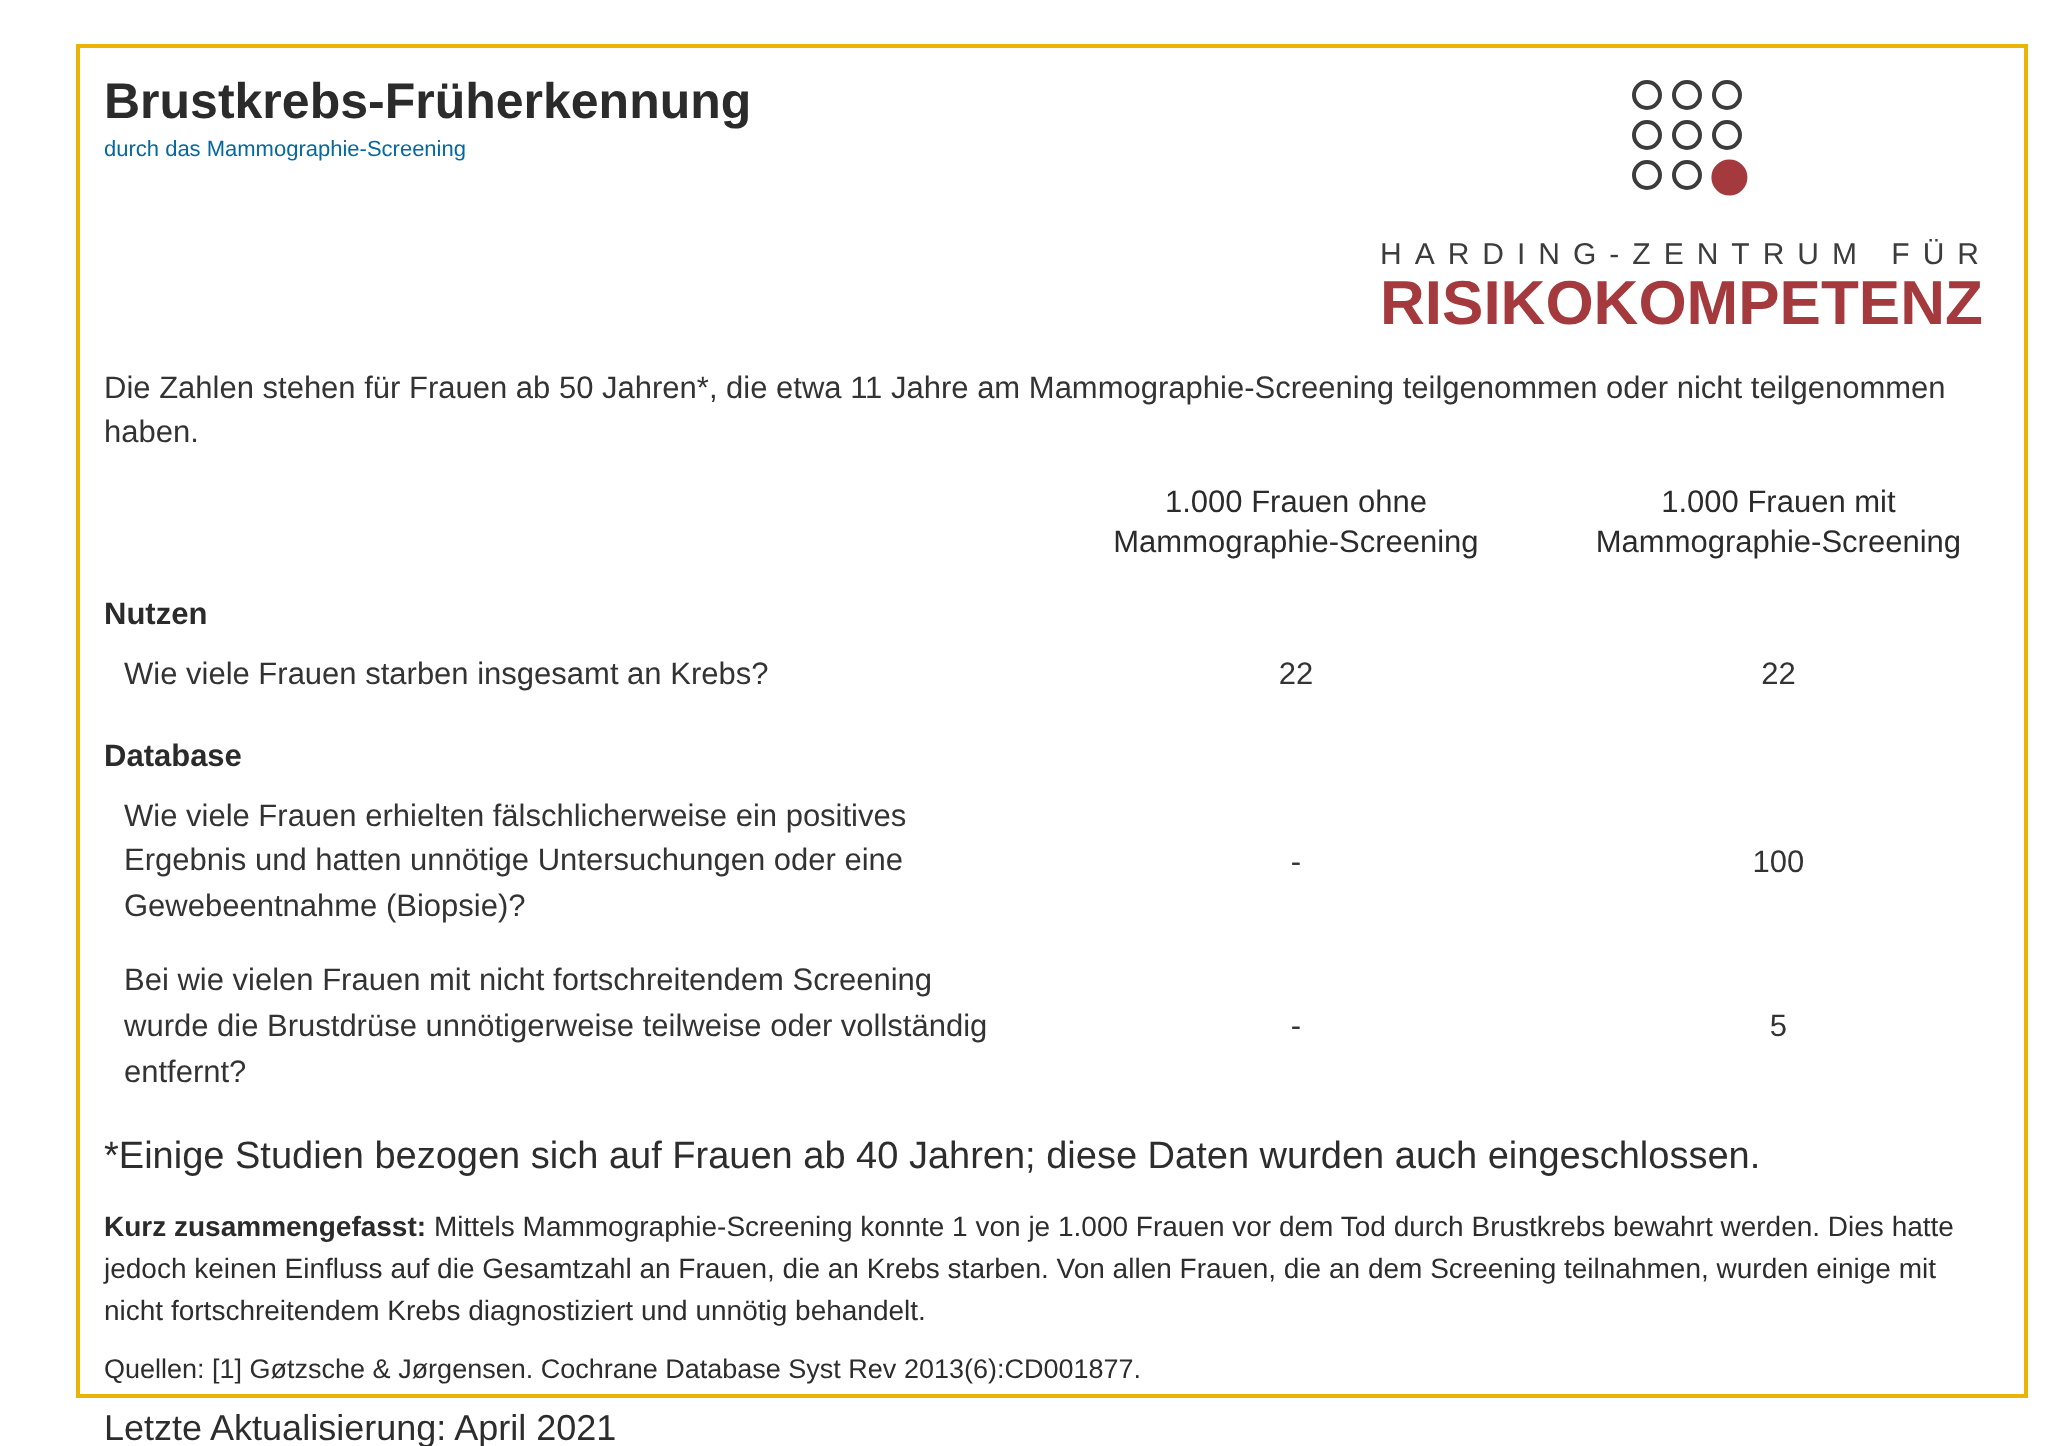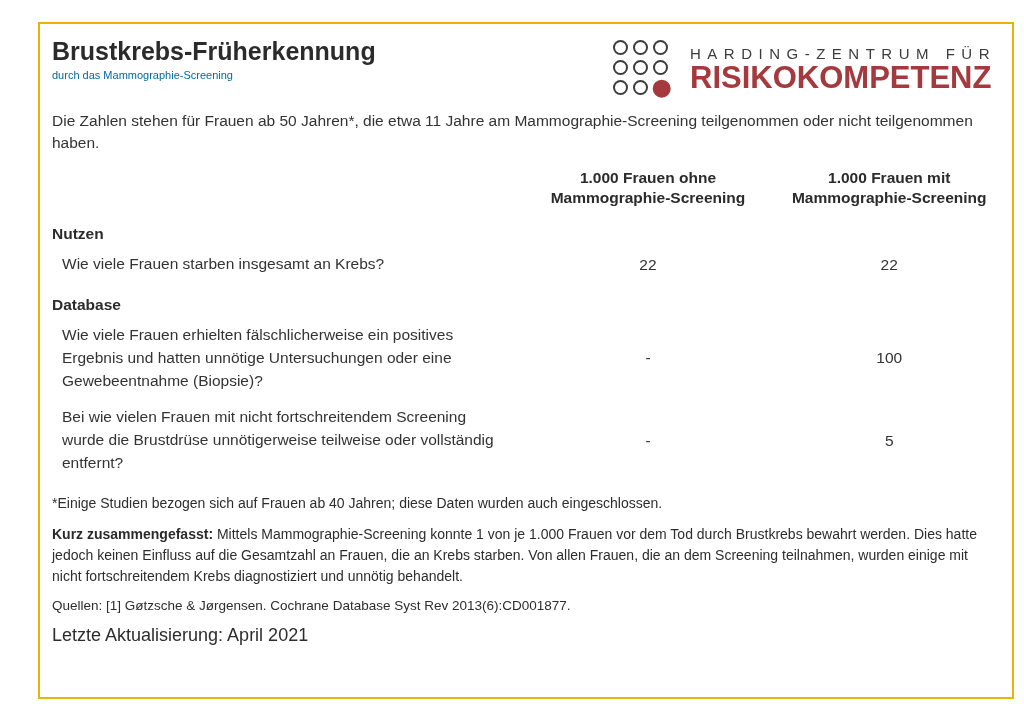--- a/index.html
+++ b/index.html
@@ -17,21 +17,21 @@
     background: #fff;
     padding: 10px 14px 8px 12px;
     margin-left: 16px;
   }
 
   
   .header-row { display: flex; justify-content: space-between; align-items: flex-start; }
   .page-title { font-size: 25px; font-weight: bold; color: #2b2b2b; line-height: 1.2; margin-top: 2px; }
   .page-subtitle { font-size: 11px; color: #0369a1; margin-top: 3px; }
 
-  .logo { display: flex; align-items: flex-end; gap: 22px; margin-top: 2px; margin-right: 2px; }
+  .logo { display: flex; align-items: center; gap: 22px; margin-top: 2px; margin-right: 2px; flex-direction: column; }
   .logo-dots {
     display: grid;
     grid-template-columns: repeat(3, 15px);
     grid-auto-rows: 15px;
     gap: 5px;
     margin-top: 4px;
   }
   .logo-dot {
     width: 15px; height: 15px;
     border: 2.5px solid #3c3c3c;
@@ -52,34 +52,34 @@
     font-size: 31px; font-weight: bold; color: #a43a3d;
     line-height: 1.05; white-space: nowrap; letter-spacing: 0;
   }
 
   
   .intro { font-size: 15.5px; line-height: 1.42; margin-top: 15px; max-width: 925px; color: #333; }
 
   
   table.fact-table { width: 100%; border-collapse: collapse; margin-top: 14px; table-layout: fixed; }
   col.c-q { width: 49%; } col.c-ohne { width: 28%; } col.c-mit { width: 23%; }
-  th.val-head { font-size: 15.5px; font-weight: bold; vertical-align: bottom; padding-bottom: 4px; color: #2b2b2b; }
+  th.val-head { font-size: 15.5px; font-weight: normal; vertical-align: bottom; padding-bottom: 4px; color: #2b2b2b; }
   th.val-head span { display: block; max-width: 205px; margin: 0 auto; text-align: center; line-height: 1.3; }
   tr.section-row td {
     font-weight: bold; font-size: 15.5px; color: #2b2b2b;
     padding: 13px 0 3px 0;
   }
   td.q {
     font-size: 15.5px; line-height: 1.47; color: #333;
     padding: 7px 6px 7px 10px; text-align: left;
   }
   td.v { font-size: 15.5px; text-align: center; vertical-align: middle; color: #333; }
 
   
-  .footnote { font-size: 14px; color: #2d2d2d; margin-top: 13px; }
+  .footnote { font-size: 19px; color: #2d2d2d; margin-top: 13px; }
   .summary { font-size: 14px; line-height: 1.5; margin-top: 13px; color: #2d2d2d; }
   .summary strong { color: #2b2b2b; }
   .sources { font-size: 13.5px; margin-top: 11px; color: #2d2d2d; }
   .footer-row {
     display: flex; justify-content: space-between;
     font-size: 18px; margin-top: 12px; color: #2d2d2d;
   }
 </style>
 </head>
 <body>

